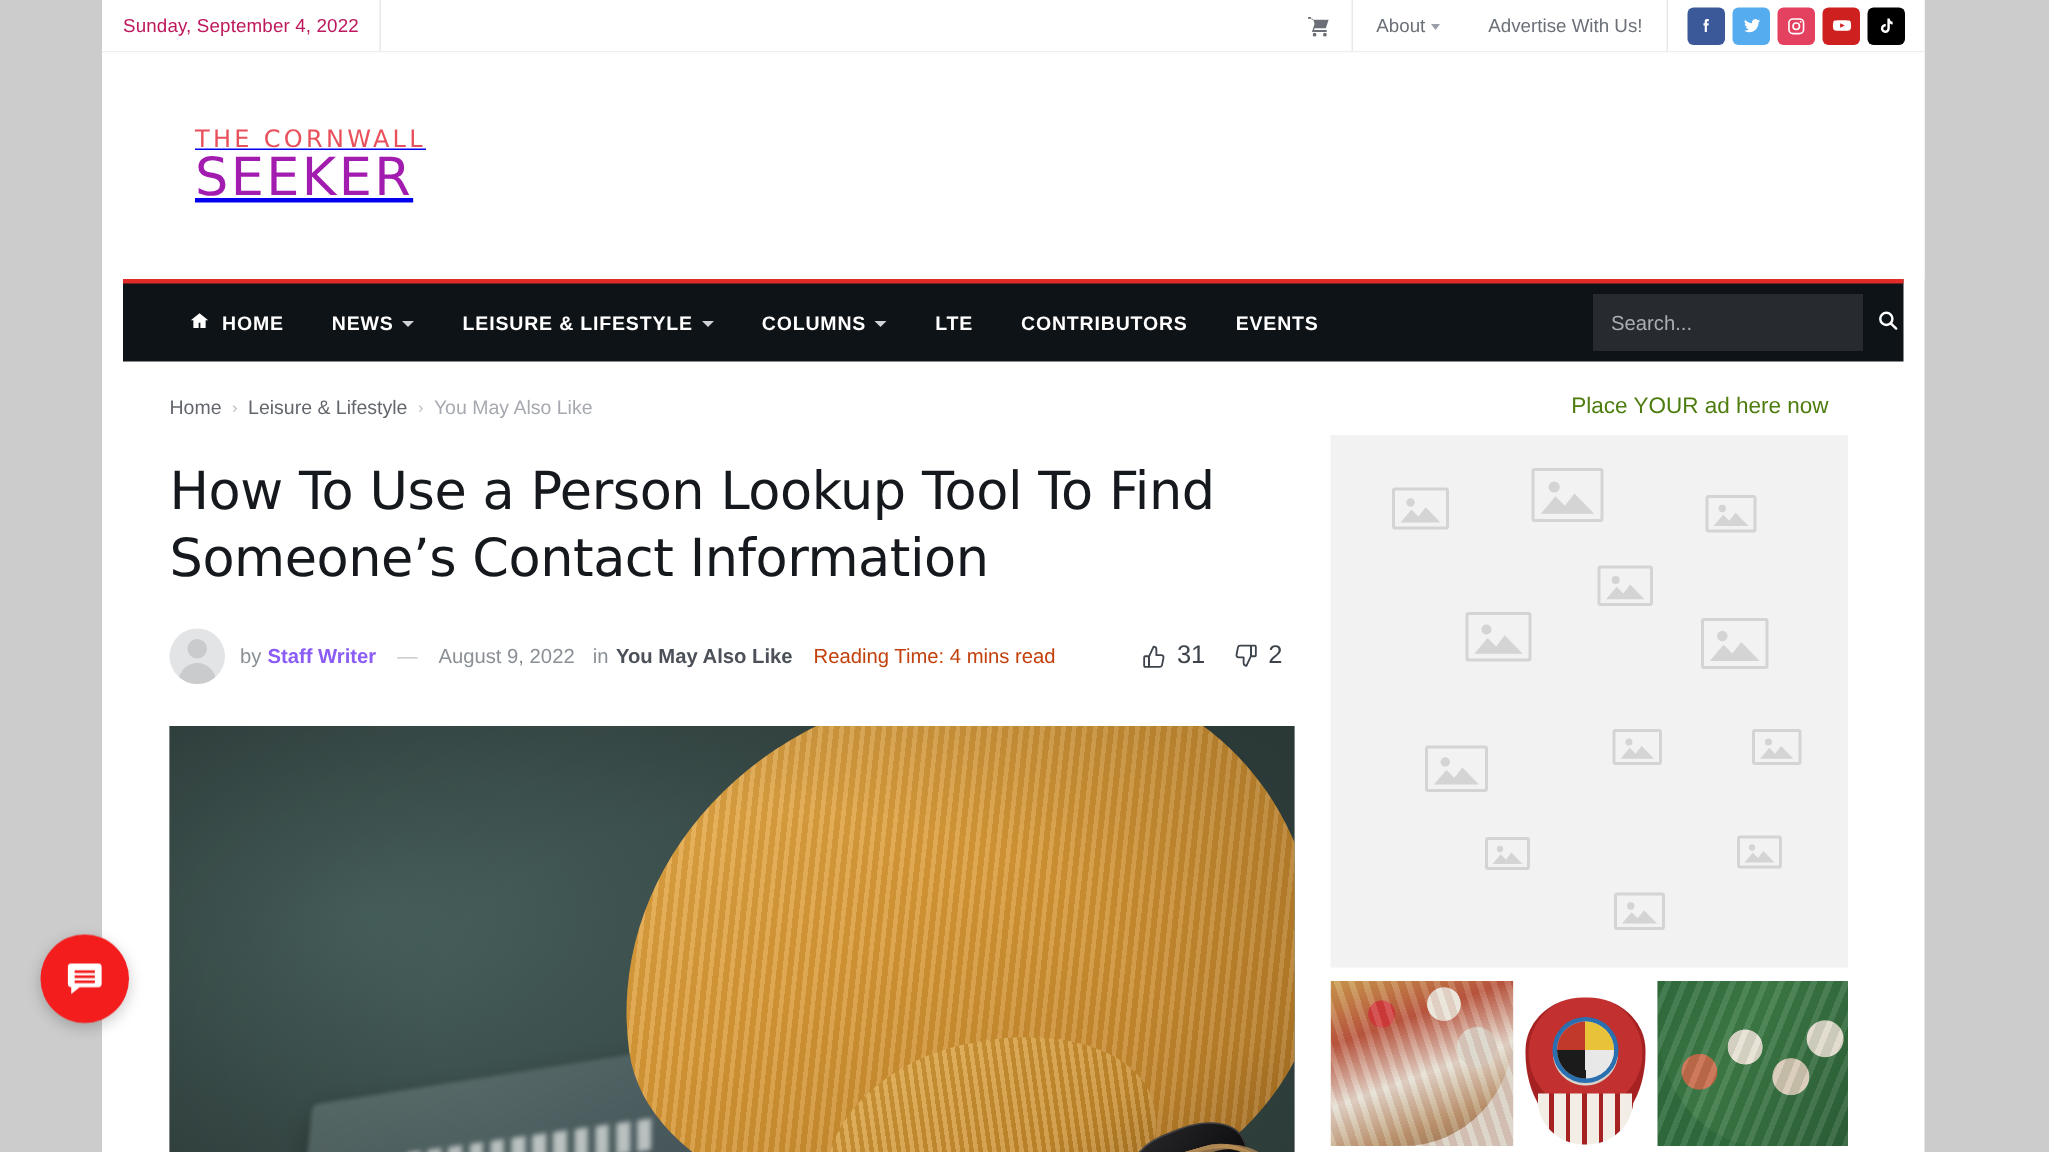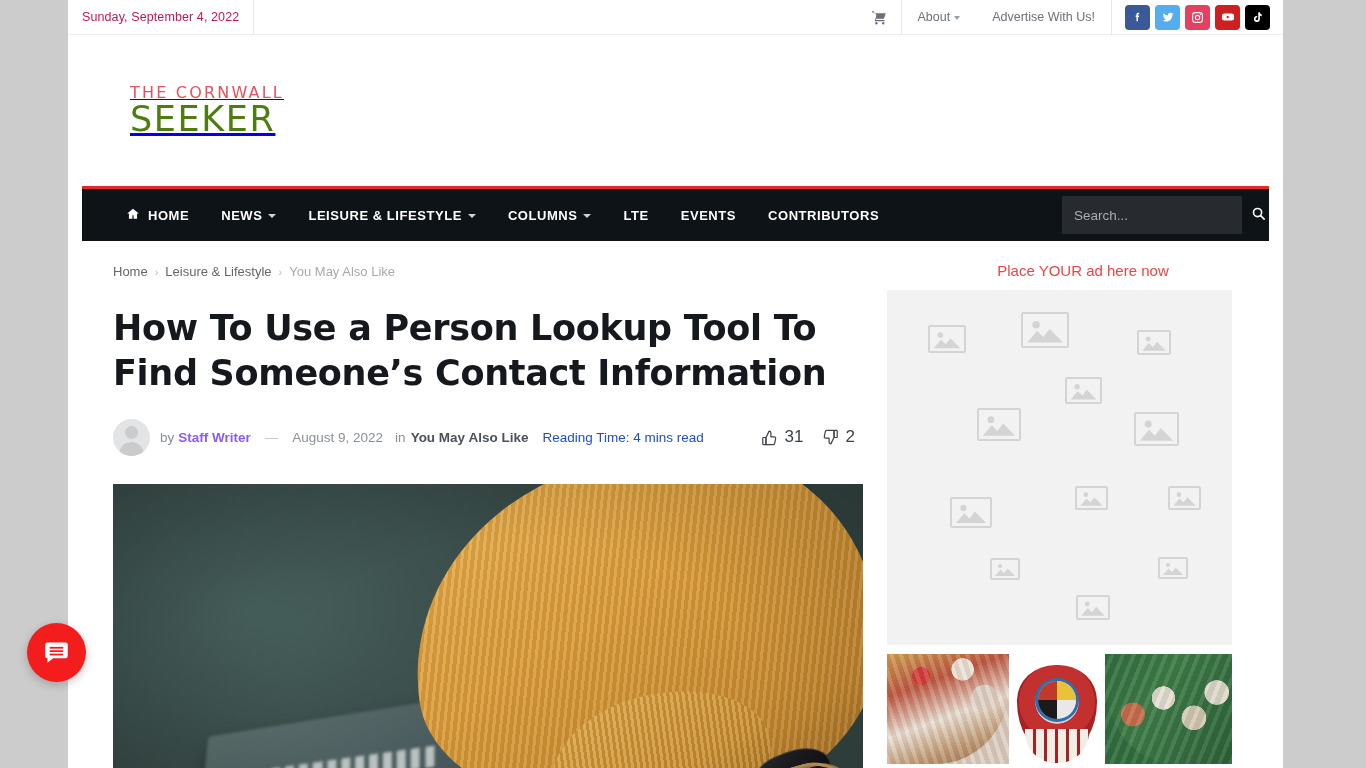--- a/index.html
+++ b/index.html
@@ -94,21 +94,21 @@
     letter-spacing: 2.2px;
     color: #e8505b;
     font-weight: 400;
     display: block;
     margin-bottom: 1px;
   }
   .logo .l2 {
     font-family: "DejaVu Sans", sans-serif;
     font-size: 35px;
     letter-spacing: 1.6px;
-    color: #4d7c0f;
+    color: #a21caf;
     font-weight: 400;
     display: block;
   }
 
   
   .navwrap {
     margin: 0 14px;
     background: #0e1317;
     border-top: 3px solid #e02b29;
     height: 55px;
@@ -181,21 +181,21 @@
   }
   .breadcrumb a { color: #63676d; text-decoration: none; }
   .breadcrumb .sep { color: #b9bcc1; font-size: 11px; }
   .breadcrumb .cur { color: #a6aab0; }
 
   .post-title {
     margin-top: 27px;
     font-family: "DejaVu Sans", sans-serif;
     font-size: 35px;
     line-height: 1.28;
-    font-weight: 700;
+    font-weight: 400;
     color: #15181c;
     letter-spacing: -0.3px;
     max-width: 720px;
   }
 
   .meta-row {
     margin-top: 23px;
     display: flex;
     align-items: center;
     font-size: 13.5px;
@@ -220,21 +220,21 @@
     content: ""; position: absolute;
     width: 25px; height: 17px; border-radius: 13px 13px 0 0;
     background: #c9cbcd; left: 6px; top: 23px;
   }
   .meta-by { color: #8b9097; }
   .meta-author { color: #8b5cf6; font-weight: 700; text-decoration: none; margin-left: 4px; }
   .meta-dash { margin: 0 14px; color: #c3c6ca; }
   .meta-date { color: #8b9097; }
   .meta-in { margin-left: 12px; color: #8b9097; }
   .meta-cat { color: #4b5059; font-weight: 700; text-decoration: none; margin-left: 5px; }
-  .meta-read { margin-left: 14px; color: #1d4ed8; }
+  .meta-read { margin-left: 14px; color: #c2410c; }
 
   .reactions {
     margin-left: auto;
     display: flex; align-items: center; gap: 18px;
     padding-right: 2px;
   }
   .react {
     display: flex; align-items: center; gap: 7px;
     color: #3d434b;
     font-size: 17px;
@@ -327,22 +327,22 @@
     opacity: .9;
   }
   .fi-bangle.b2 { right: 0.2%; bottom: 15%; height: 19%; opacity: .72; }
   .fi-vig {
     position: absolute; inset: 0;
     background: radial-gradient(ellipse at 55% 45%, rgba(0,0,0,0) 40%, rgba(0,0,0,.22) 100%);
   }
 
   
   .ad-label {
-    text-align: center;
-    color: #ef4444;
+    text-align: right;
+    color: #4d7c0f;
     font-size: 15px;
     line-height: 1.22;
     padding-right: 13px;
     padding-left: 60px;
   }
   .ad-box {
     margin-top: 10px;
     width: 345px; height: 355px;
     background: #f2f2f2;
     position: relative;
@@ -507,24 +507,24 @@
         <span class="nav-caret"></span>
       </a>
       <a class="nav-item" href="#">
         <span>COLUMNS</span>
         <span class="nav-caret"></span>
       </a>
       <a class="nav-item" href="#">
         <span>LTE</span>
       </a>
       <a class="nav-item" href="#">
-        <span>EVENTS</span>
+        <span>CONTRIBUTORS</span>
       </a>
       <a class="nav-item" href="#">
-        <span>CONTRIBUTORS</span>
+        <span>EVENTS</span>
       </a>
     </div>
     <div class="searchbox">
       <input type="text" placeholder="Search..." style="">
       <button class="search-btn">
         <span>
           <svg width="15" height="15" viewBox="0 0 24 24" fill="none" stroke="#fff" stroke-width="2.6" stroke-linecap="round" aria-hidden="true">
               <circle cx="10.5" cy="10.5" r="6.5"></circle>
               <line x1="15.5" y1="15.5" x2="21" y2="21"></line>
             </svg>

